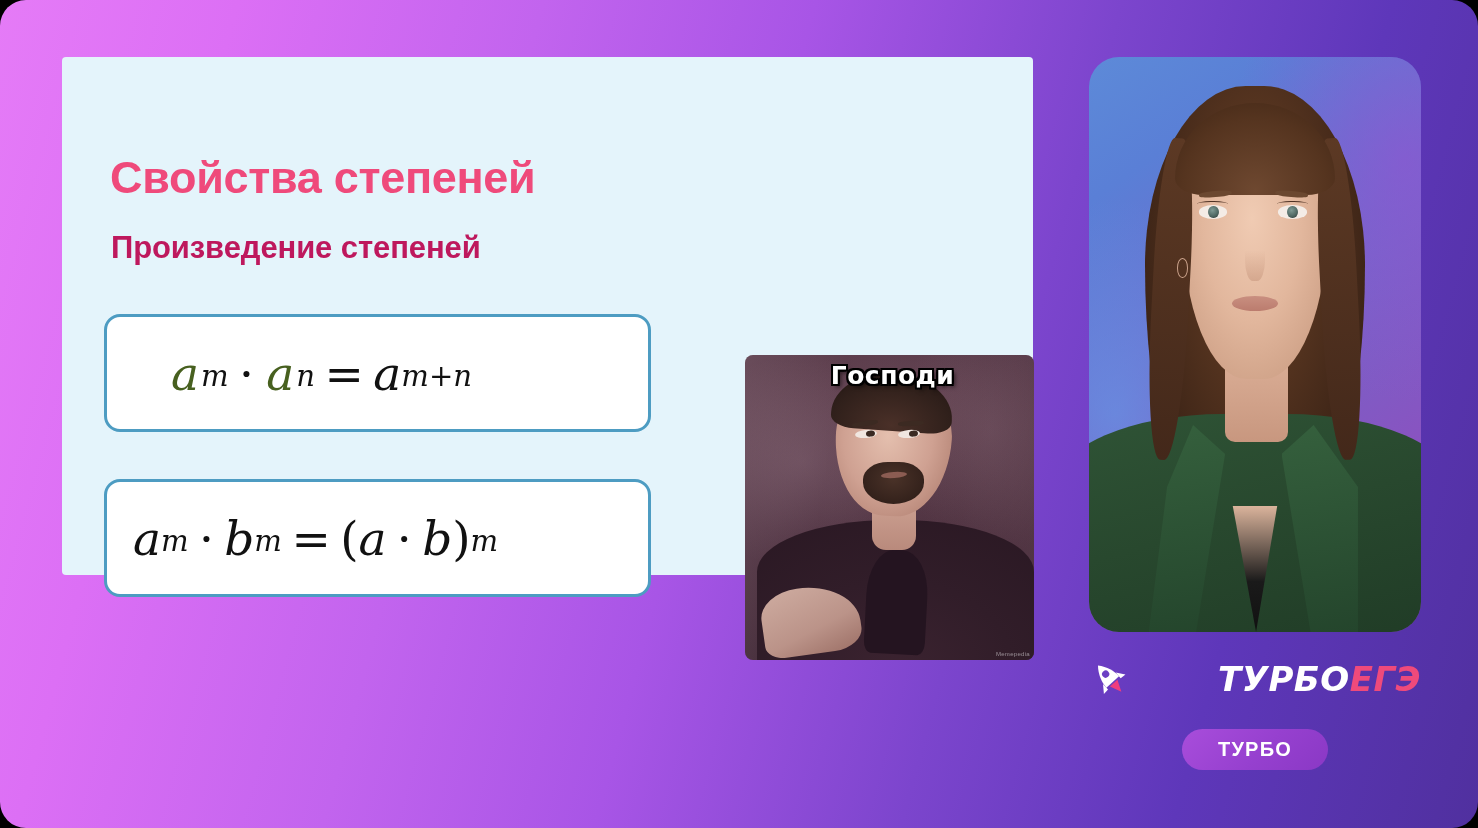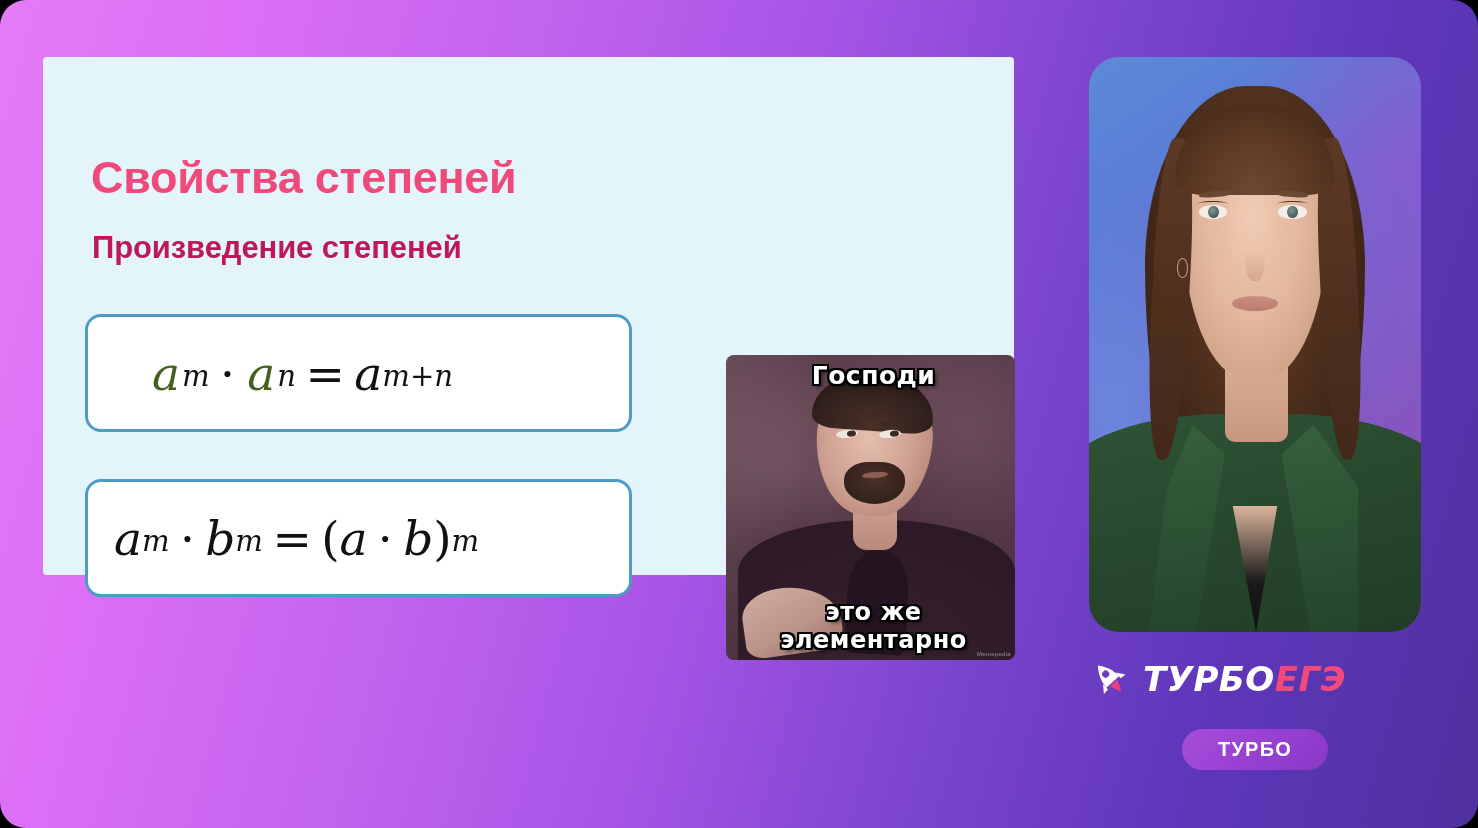--- a/index.html
+++ b/index.html
@@ -21,21 +21,21 @@
         #c264ee 32%,
         #a855e6 48%,
         #7c45cd 66%,
         #5e37ba 82%,
         #50309f 100%);
   }
 
   
   .content-card {
     position: absolute;
-    left: 43px; top: 57px;
+    left: 62px; top: 57px;
     width: 971px; height: 518px;
     background: #e4f4fb;
     border-radius: 4px;
   }
 
   .title {
     position: absolute;
     left: 48px; top: 95px;
     font-size: 45px;
     font-weight: 700;
@@ -397,21 +397,21 @@
     clip-path: polygon(8% 0, 92% 0, 52% 100%);
   }
 
   
   .brand {
     position: absolute;
     left: 1089px; top: 660px;
     width: 332px;
     display: flex;
     align-items: center;
-    justify-content: flex-start;
+    justify-content: space-between;
     gap: 12px;
   }
   .rocket-icon { display: block; }
   .logo-text {
     font-family: "DejaVu Sans", sans-serif;
     font-size: 34px;
     font-weight: 700;
     font-style: italic;
     letter-spacing: 0.5px;
     line-height: 1;
@@ -482,21 +482,20 @@
       <div class="meme-neck"></div>
       <div class="meme-head"></div>
       <div class="meme-hair"></div>
       <div class="meme-brow l"></div>
       <div class="meme-brow r"></div>
       <div class="meme-eye l"></div>
       <div class="meme-eye r"></div>
       <div class="meme-beard"></div>
       <div class="meme-mouth"></div>
       <div class="meme-text top">Господи</div>
-      <div class="meme-text bottom">это же элементарно</div>
       <div class="meme-watermark">Memepedia</div>
     </div>
 
   </div>
 
   <div class="video-panel">
     <div class="vp-bg-glow"></div>
     <div class="p-hair-back"></div>
     <div class="p-blazer"></div>
     <div class="p-lapel l"></div>

